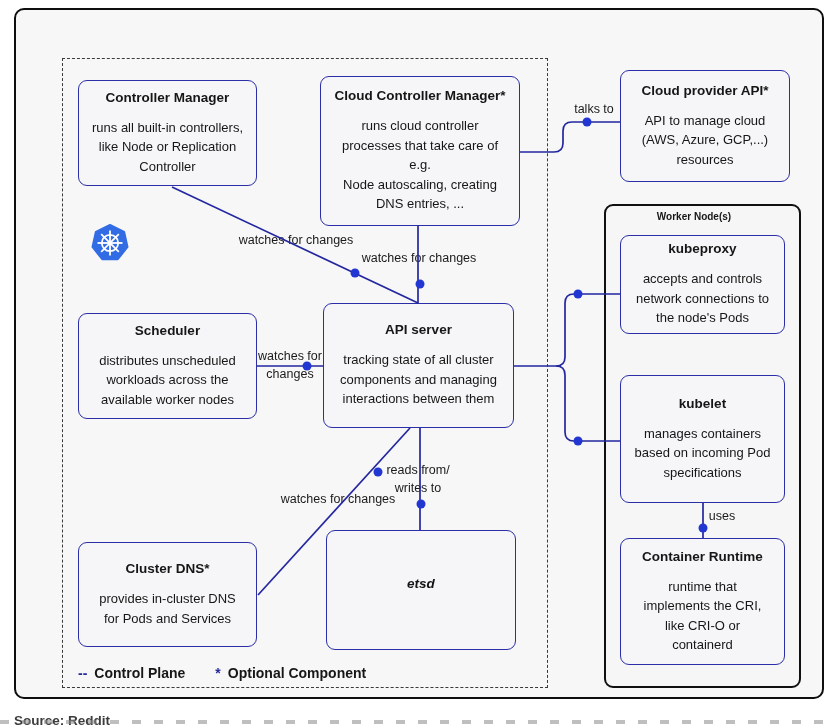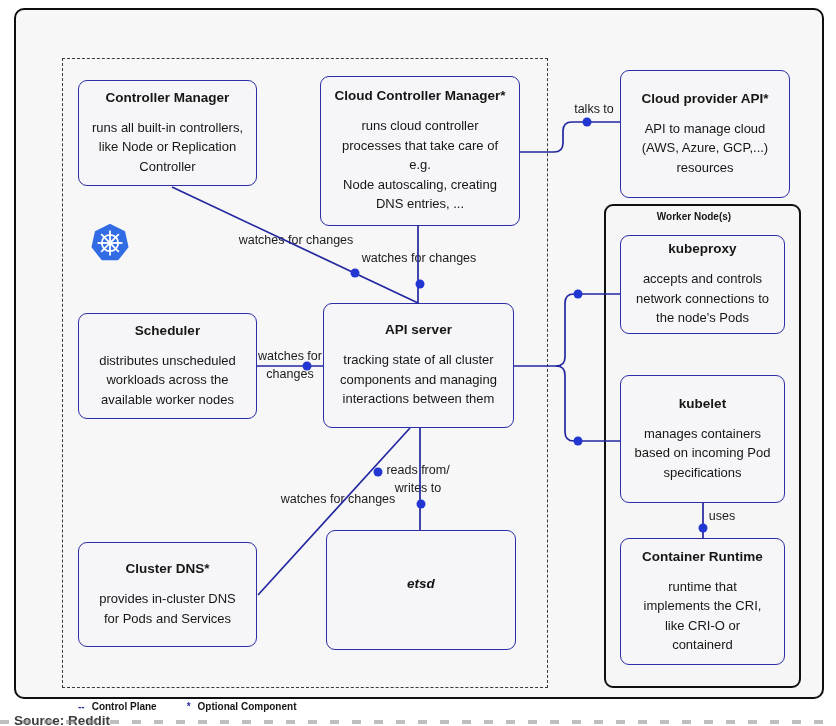--- a/index.html
+++ b/index.html
@@ -22,21 +22,21 @@
           display:flex; flex-direction:column; align-items:center; justify-content:center;
           text-align:center; padding:8px 6px; z-index:1; }
   .node-title { font-weight:700; font-size:13.5px; margin-bottom:13px; }
   .node-body  { font-size:13px; line-height:1.5; white-space:pre-line; }
 
   .edge-label { position:absolute; transform:translate(-50%,-50%); font-size:12.5px;
                 line-height:1.4; text-align:center; white-space:pre-line; z-index:2; color:#1a1a1a; }
 
   svg.wires { position:absolute; left:0; top:0; z-index:3; pointer-events:none; }
 
-  .legend { position:absolute; left:78px; top:700px; font-size:10px; font-weight:700; z-index:2; }
+  .legend { position:absolute; left:78px; top:664px; font-size:14px; font-weight:700; z-index:2; }
   .legend span { vertical-align:middle; }
   .legend-dash, .legend-ast { color:#262a9b; margin-right:7px; font-weight:700; }
   .legend-gap { display:inline-block; width:30px; }
 
   .k8s-logo { position:absolute; left:91px; top:224px; width:38px; height:38px; z-index:2; }
 
   .caption { position:absolute; left:14px; top:713px; font-size:13.5px; font-weight:700; color:#3c3c3c; }
   .bottom-ticks { position:absolute; left:0; top:720px; width:836px; height:4px;
                   background:repeating-linear-gradient(90deg,#8a8a8a 0 9px, transparent 9px 22px); opacity:.55; }
 </style>
@@ -73,21 +73,21 @@
 
   <div class="node" style="left:320px; top:76px; width:200px; height:150px;">
     <div class="node-title">Cloud Controller Manager*</div>
     <div class="node-body">runs cloud controller
 processes that take care of
 e.g.
 Node autoscaling, creating
 DNS entries, ...</div>
   </div>
 
-  <div class="node" style="left:620px; top:70px; width:170px; height:128px;">
+  <div class="node" style="left:620px; top:70px; width:170px; height:112px;">
     <div class="node-title">Cloud provider API*</div>
     <div class="node-body">API to manage cloud
 (AWS, Azure, GCP,...)
 resources</div>
   </div>
 
   <div class="node" style="left:78px; top:313px; width:179px; height:106px;">
     <div class="node-title">Scheduler</div>
     <div class="node-body">distributes unscheduled
 workloads across the

